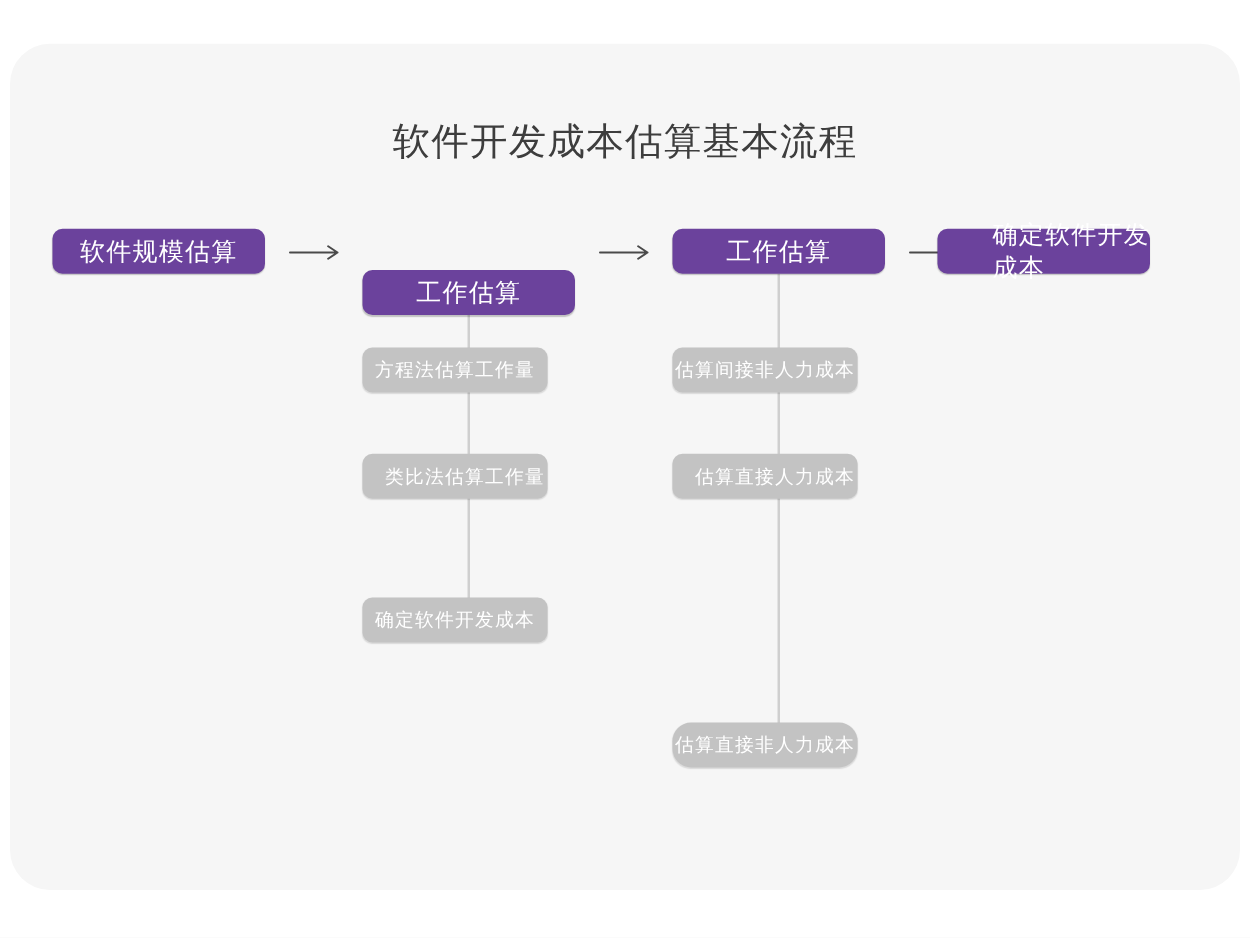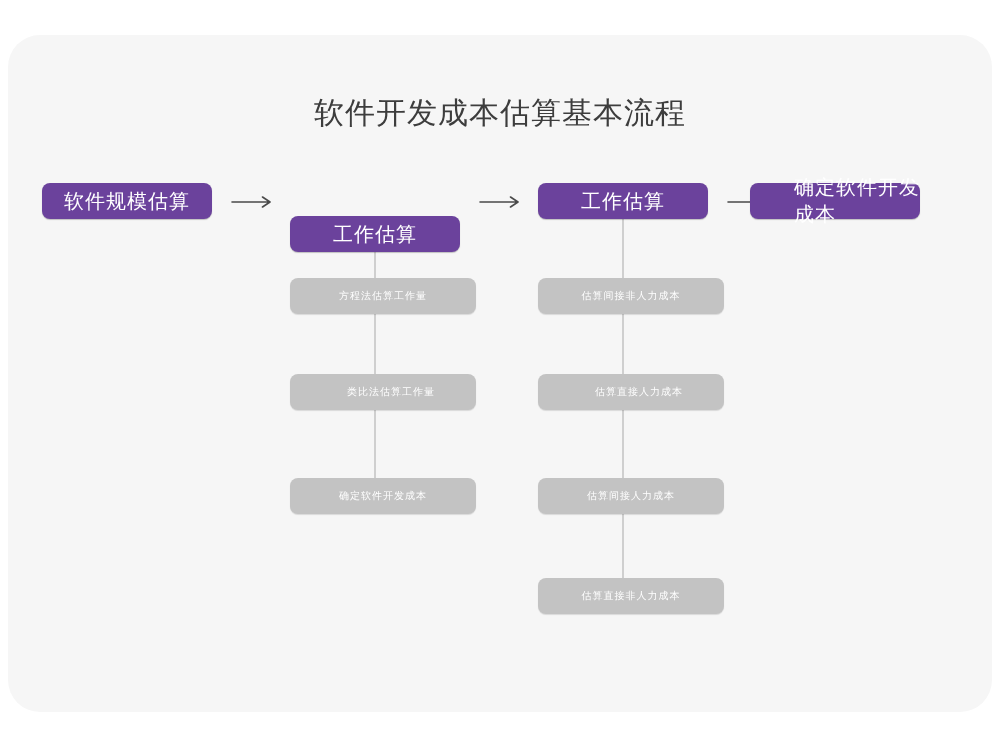--- a/index.html
+++ b/index.html
@@ -45,25 +45,25 @@
     border-radius:8px;
     color:var(--box-text);
     font-size:20px;
     letter-spacing:1px;
     display:flex; align-items:center; justify-content:center;
     box-shadow:0 1px 1px rgba(0,0,0,0.22);
     z-index:2;
   }
   .substep{
     position:absolute;
-    width:186px; height:36px;
+    width:148px; height:36px;
     background:var(--stage-gray);
     border-radius:8px;
     color:var(--box-text);
-    font-size:10px;
+    font-size:15px;
     letter-spacing:1px;
     display:flex; align-items:center; justify-content:center;
     box-shadow:0 1px 1px rgba(0,0,0,0.12);
     z-index:2;
   }
   .arrow{
     position:absolute;
     top:159px;
     z-index:1;
   }
@@ -81,23 +81,23 @@
   .stage.s2{ left:530px; }
   .stage.s3{ left:742px;padding-left:44px; }
 
   .arrow.a0{ left:222px; }
   .arrow.a1{ left:470px; }
   .arrow.a2{ left:718px; }
 
   .substep.c2{ left:282px; }
   .substep.c3{ left:530px; }
   .substep.r0{ top:243px; }
-  .substep.r1{ top:339px;padding-left:16px; }
+  .substep.r1{ top:328px;padding-left:16px; }
   .substep.r2{ top:443px; }
-  .substep.r3{ top:543px; }
+  .substep.r3{ top:543px;border-radius:15px; }
 </style>
 </head>
 <body>
 
 <div class="card">
 
   <h1 class="title">软件开发成本估算基本流程</h1>
 
   <div class="vline col2"></div>
   <div class="vline col3"></div>
@@ -121,16 +121,15 @@
   </svg>
 
   <div class="stage s3">确定软件开发成本</div>
 
   <div class="substep c2 r0">方程法估算工作量</div>
   <div class="substep c2 r1">类比法估算工作量</div>
   <div class="substep c2 r2">确定软件开发成本</div>
 
   <div class="substep c3 r1">估算直接人力成本</div>
   <div class="substep c3 r0">估算间接非人力成本</div>
-  <div class="substep c3 r2">估算间接人力成本</div>
   <div class="substep c3 r3">估算直接非人力成本</div>
 
 </div>
 
 </body></html>

